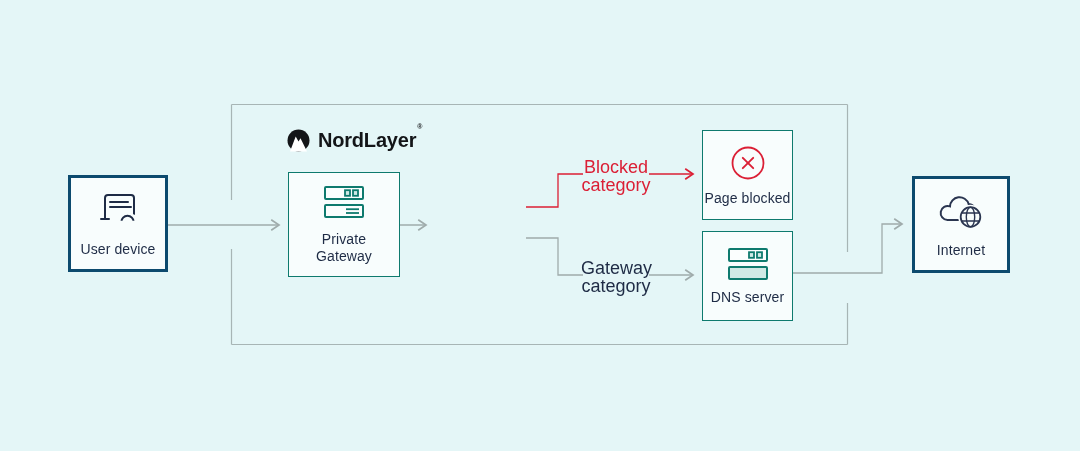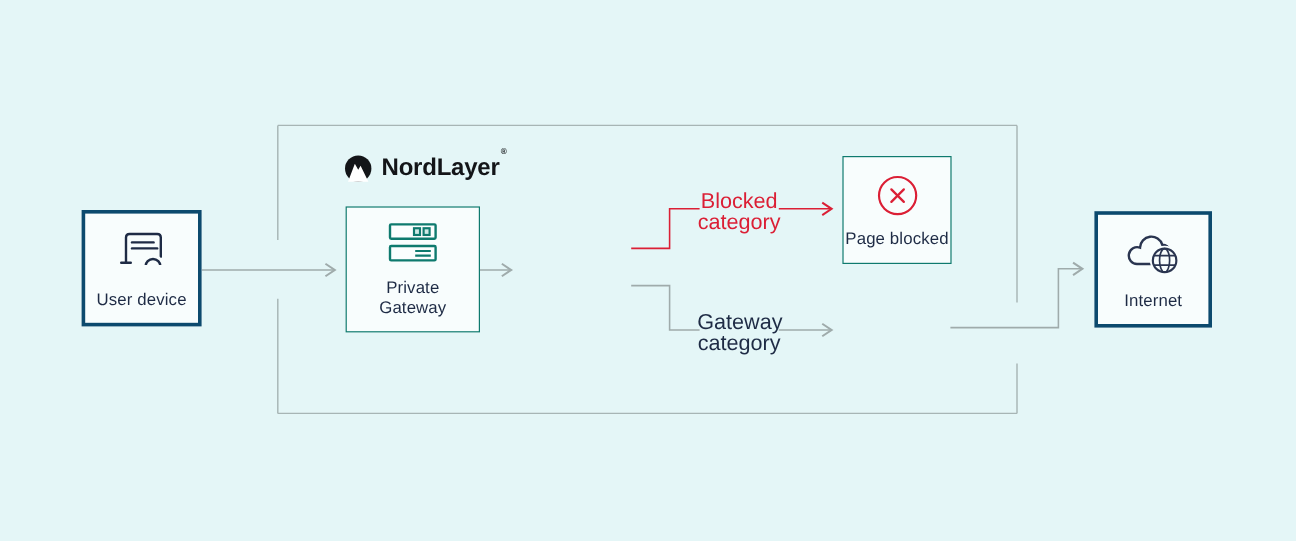--- a/index.html
+++ b/index.html
@@ -113,20 +113,35 @@
         <circle cx="20" cy="20" r="15.5" fill="none" stroke="#db1f35" stroke-width="1.8"></circle>
         <g stroke="#db1f35" stroke-width="1.9" stroke-linecap="round">
           <path d="M14.8,14.8 L25.2,25.2"></path>
           <path d="M25.2,14.8 L14.8,25.2"></path>
         </g>
       </svg>
     </span>
     <div class="node-label">Page blocked</div>
   </div>
 
+  <div class="node teal short" style="left:702px; top:231px; width:91px; height:90px;">
+    <span class="icon">
+      <svg width="44" height="36" viewBox="0 0 44 36">
+        <g stroke="#0e7a6e" stroke-width="2">
+          <rect x="3" y="3" width="38" height="12" rx="1" fill="#fbfefe"></rect>
+          <rect x="3" y="21" width="38" height="12" rx="1" fill="#cfe9e5"></rect>
+        </g>
+        <g stroke="#0e7a6e" stroke-width="1.8" fill="#cfe9e5">
+          <rect x="23" y="6.2" width="5" height="5.6"></rect>
+          <rect x="31" y="6.2" width="5" height="5.6"></rect>
+        </g>
+      </svg>
+    </span>
+    <div class="node-label">DNS server</div>
+  </div>
 
   <div class="node light" style="left:912px; top:176px; width:98px; height:97px;">
     <span class="icon">
       <svg width="52" height="40" viewBox="0 0 52 40">
         <path d="M27,29 H12.5 A7,7 0 1 1 15,15.4 A9.5,9.5 0 0 1 33.6,13 A6.4,6.4 0 0 1 39.6,17.8" fill="none" stroke="#2a3550" stroke-width="2" stroke-linecap="round"></path>
         <circle cx="35.5" cy="26" r="12.3" fill="#f8fdfd"></circle>
         <g stroke="#2a3550" fill="none">
           <circle cx="35.5" cy="26" r="9.8" stroke-width="1.8"></circle>
           <ellipse cx="35.5" cy="26" rx="4.2" ry="9.8" stroke-width="1.4"></ellipse>
           <path d="M26.6,22 H44.4 M26.6,30 H44.4" stroke-width="1.4"></path>

